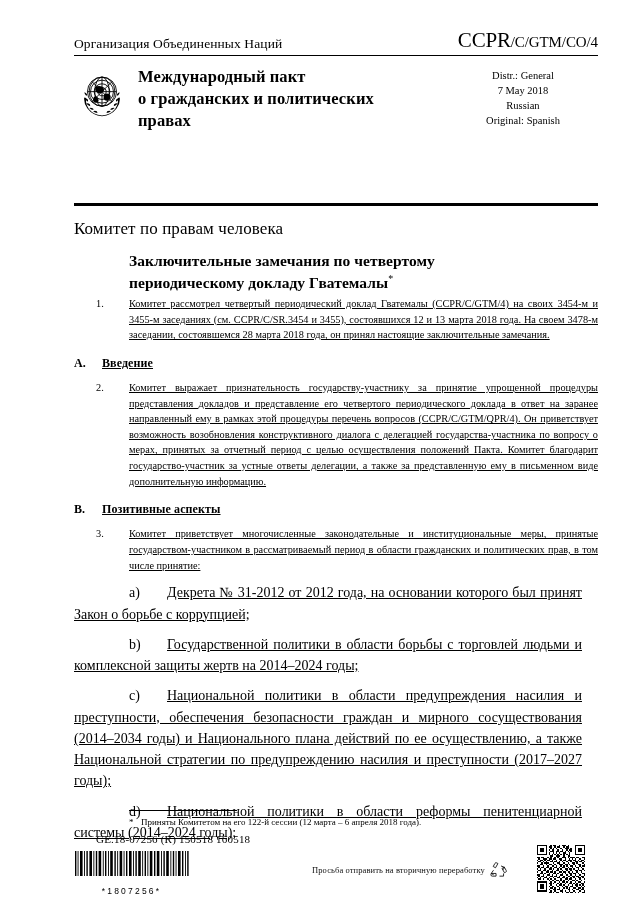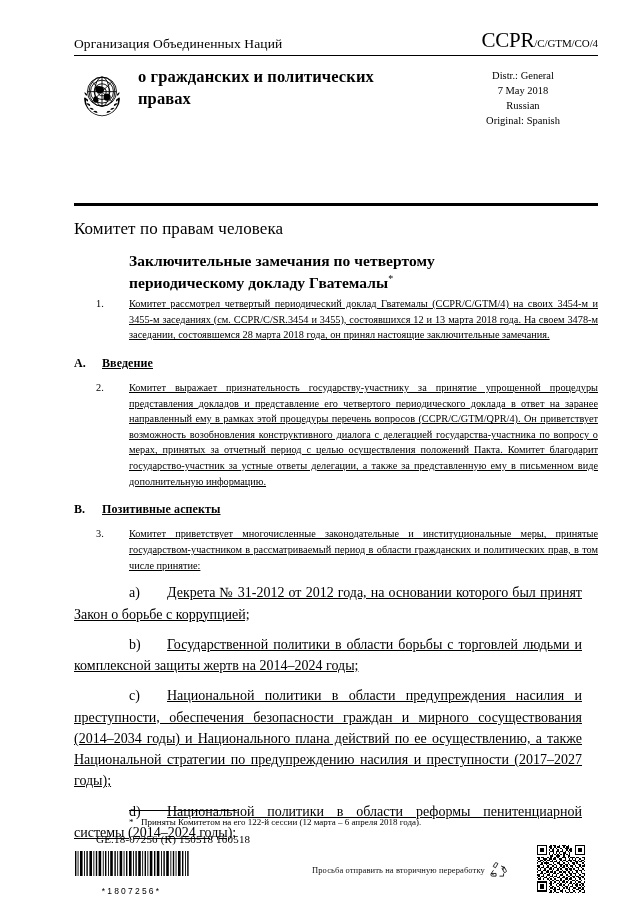--- a/index.html
+++ b/index.html
@@ -47,21 +47,21 @@
   .doc-symbol {
     white-space: nowrap;
     line-height: 1;
     padding-bottom: 1px;
   }
   .doc-symbol .sym-main {
     font-size: 21px;
     letter-spacing: -0.2px;
   }
   .doc-symbol .sym-sub {
-    font-size: 11px;
+    font-size: 15px;
     letter-spacing: -0.1px;
   }
   .rule-thin {
     border-top: 1px solid #000;
     height: 0;
     width: 100%;
   }
   .masthead-mid {
     display: flex;
     align-items: flex-start;
@@ -309,20 +309,21 @@
             <path d="M75 62 q4 -2 6 -6 q-3.5 0 -6 2.6z"></path>
             <path d="M71 70 q4 -1 7 -5 q-3.5 -0.6 -6.4 1.7z"></path>
             <path d="M65 77 q4.4 -0.6 7.6 -4 q-3.4 -1 -6.6 1z"></path>
             <path d="M58 82 q4.4 0 8 -3 q-3.2 -1.6 -6.8 0z"></path>
             <path d="M44 86 q6 2 12 0 q-6 3 -12 0z"></path>
           </g>
         </svg>
       </div>
 
       <div class="instrument-title">
+        <div>Международный пакт</div>
         <div>о гражданских и политических</div>
         <div>правах</div>
       </div>
 
       <div class="distr-block">
         <div>Distr.: General</div>
         <div>7 May 2018</div>
         <div>Russian</div>
         <div>Original: Spanish</div>
       </div>

